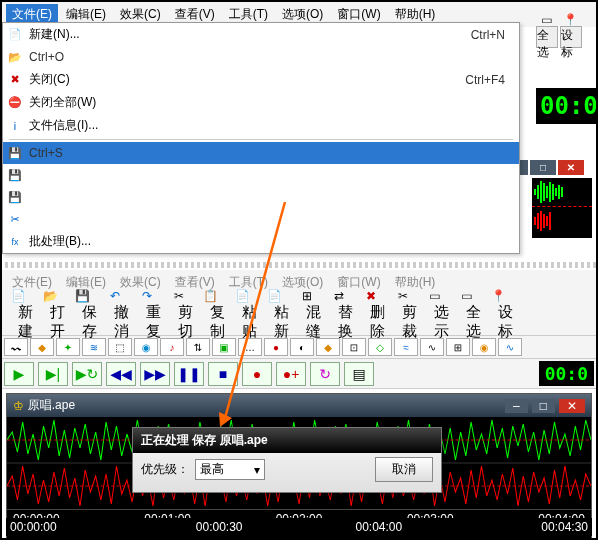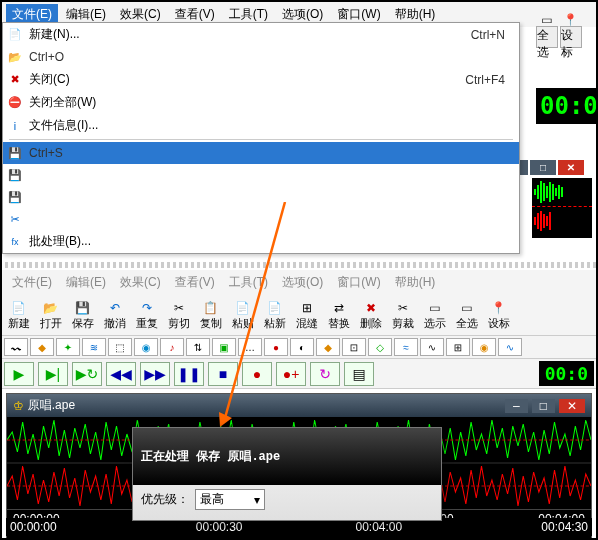--- a/index.html
+++ b/index.html
@@ -47,21 +47,21 @@
 
 
 .bottom-window { position: absolute; top: 268px; left: 0; right: 0; bottom: 0; }
 .bottom-menubar { display: flex; background: #f4f4f4; padding: 2px 4px; gap: 2px; }
 .bottom-menubar .menu-item { padding: 2px 6px; color: #888; }
 
 
 .toolbar { display: flex; flex-wrap: wrap; background: #f4f4f4; padding: 2px; gap: 2px; border-bottom: 1px solid #ccc; }
 .toolbar .tb-btn { width: 30px; height: 36px; display: flex; flex-direction: column; align-items: center; justify-content: center; font-size: 10px; border: 1px solid transparent; }
 .toolbar .tb-icon { width: 16px; height: 16px; display: flex; align-items: center; justify-content: center; font-size: 12px; }
-.toolbar .tb-label { font-size: 11px; }
+.toolbar .tb-label { font-size: 15px; text-align: right; }
 
 
 .toolbar-row2 { display: flex; background: #f4f4f4; padding: 2px; gap: 2px; border-bottom: 1px solid #ccc; }
 .toolbar-row2 .sm-btn { width: 24px; height: 18px; border: 1px solid #aaa; background: #fff; display: flex; align-items: center; justify-content: center; font-size: 10px; }
 
 
 .transport { display: flex; align-items: center; background: #f4f4f4; padding: 2px; gap: 4px; border-bottom: 1px solid #ccc; }
 .transport .tr-btn { width: 30px; height: 24px; border: 1px solid #8a8; background: #f0fff0; display: flex; align-items: center; justify-content: center; font-size: 14px; }
 .transport .play { color: #0a0; }
 .transport .stop { color: #00a; }
@@ -72,21 +72,21 @@
 .audio-window { margin: 4px; border: 1px solid #555; background: #000; height: 150px; }
 .audio-title { background: linear-gradient(to bottom, #5a6a7a, #2a3a4a); color: #fff; padding: 3px 6px; display: flex; align-items: center; gap: 4px; }
 .audio-title .ico { color: #fc0; }
 .audio-title .spacer { flex: 1; }
 .audio-waveform { display: flex; height: 92px; }
 .audio-waveform .wave-svg { width: 100%; height: 100%; }
 .time-ruler { background: #000; color: #fff; display: flex; justify-content: space-between; padding: 2px 6px; font-size: 10px; font-family: monospace; border-top: 1px solid #444; }
 
 
 .progress-dialog { position: absolute; top: 425px; left: 130px; width: 310px; background: linear-gradient(to bottom, #f8f8f8, #e0e0e0); border: 1px solid #777; box-shadow: 2px 2px 8px rgba(0,0,0,0.4); z-index: 50; }
-.progress-dialog .dlg-title { background: linear-gradient(to bottom, #444, #000); color: #fff; padding: 20px 8px; font-weight: bold; font-family: Liberation Mono, monospace; }
+.progress-dialog .dlg-title { background: linear-gradient(to bottom, #444, #000); color: #fff; padding: 4px 8px; font-weight: bold; }
 .progress-dialog .dlg-body { padding: 8px; }
 .progress-dialog .progress-bar { height: 16px; background: #fff; border: 1px solid #888; position: relative; overflow: hidden; }
 .progress-dialog .progress-fill { position: absolute; top: 0; left: 0; bottom: 0; width: 46%; background: linear-gradient(to bottom, #cfe8cf, #8fc48f); }
 .progress-dialog .progress-text { text-align: center; margin-top: 6px; }
 .progress-dialog .dlg-bottom { display: flex; align-items: center; padding: 4px 8px 10px; gap: 6px; }
 .progress-dialog .priority-select { border: 1px solid #888; padding: 1px 4px; background: #fff; width: 70px; display: flex; justify-content: space-between; align-items: center; }
 .progress-dialog .cancel-btn { margin-left: auto; border: 1px solid #888; background: linear-gradient(to bottom, #fefefe, #ddd); padding: 3px 16px; }
 
 
 .bottom-rulers { position: absolute; bottom: 2px; left: 4px; right: 4px; display: flex; gap: 2px; }
@@ -375,14 +375,15 @@
 </div>
 
 <div class="progress-dialog">
   <div class="dlg-title">正在处理 保存 原唱.ape</div>
   <div class="dlg-bottom">
     <span>优先级：</span>
     <div class="priority-select">
       <span>最高</span>
       <span>▾</span>
     </div>
+    <button class="cancel-btn">取消</button>
   </div>
 </div>
 
 </body></html>

